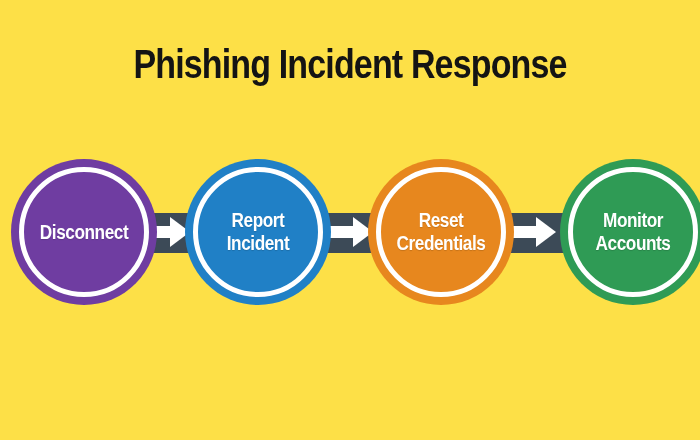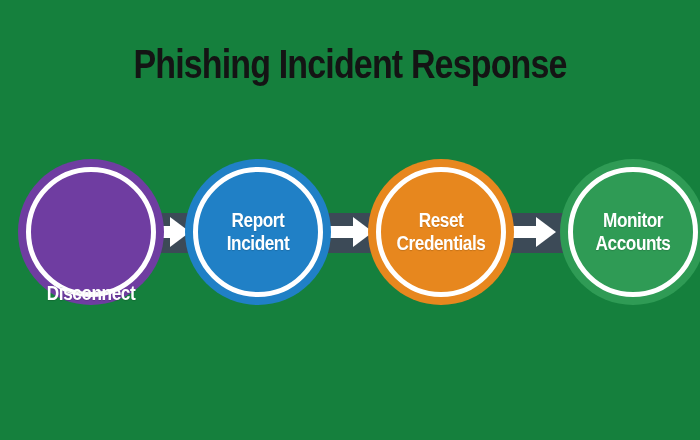--- a/index.html
+++ b/index.html
@@ -50,21 +50,21 @@
     position: absolute;
     top: 159px;
     width: 146px;
     height: 146px;
     border-radius: 50%;
     z-index: 3;
     display: flex;
     align-items: center;
     justify-content: center;
   }
-  .step-1 { left: 18px; align-items: flex-end; }
+  .step-1 { left: 11px; }
   .step-2 { left: 185px; }
   .step-3 { left: 368px; }
   .step-4 { left: 560px; }
   .inner-ring {
     position: absolute;
     inset: 8px;
     border: 5px solid #ffffff;
     border-radius: 50%;
     background: transparent;
     pointer-events: none;
@@ -80,21 +80,21 @@
     letter-spacing: -0.5px;
     transform: scaleX(0.86);
     transform-origin: 50% 50%;
     z-index: 4;
     text-shadow: 0 1px 1px rgba(0,0,0,0.15);
   }
 </style>
 </head>
 <body>
 
-<div class="stage" style="background-color: #15803d; padding-left: 43px;">
+<div class="stage" style="background-color: #fde047; padding-left: 43px;">
 
   <div class="title" style="color: rgb(20, 20, 20);">Phishing Incident Response</div>
 
   <div class="connector-band" style="background-color: rgb(60, 74, 87);"></div>
 
   <div class="arrow arrow-1" style="color: rgb(255, 255, 255);">
     <svg width="46" height="40" viewBox="0 0 46 40" aria-hidden="true">
       <rect x="0" y="14" width="27" height="12" fill="currentColor"></rect>
       <polygon points="26,5 26,35 46,20" fill="currentColor"></polygon>
     </svg>

